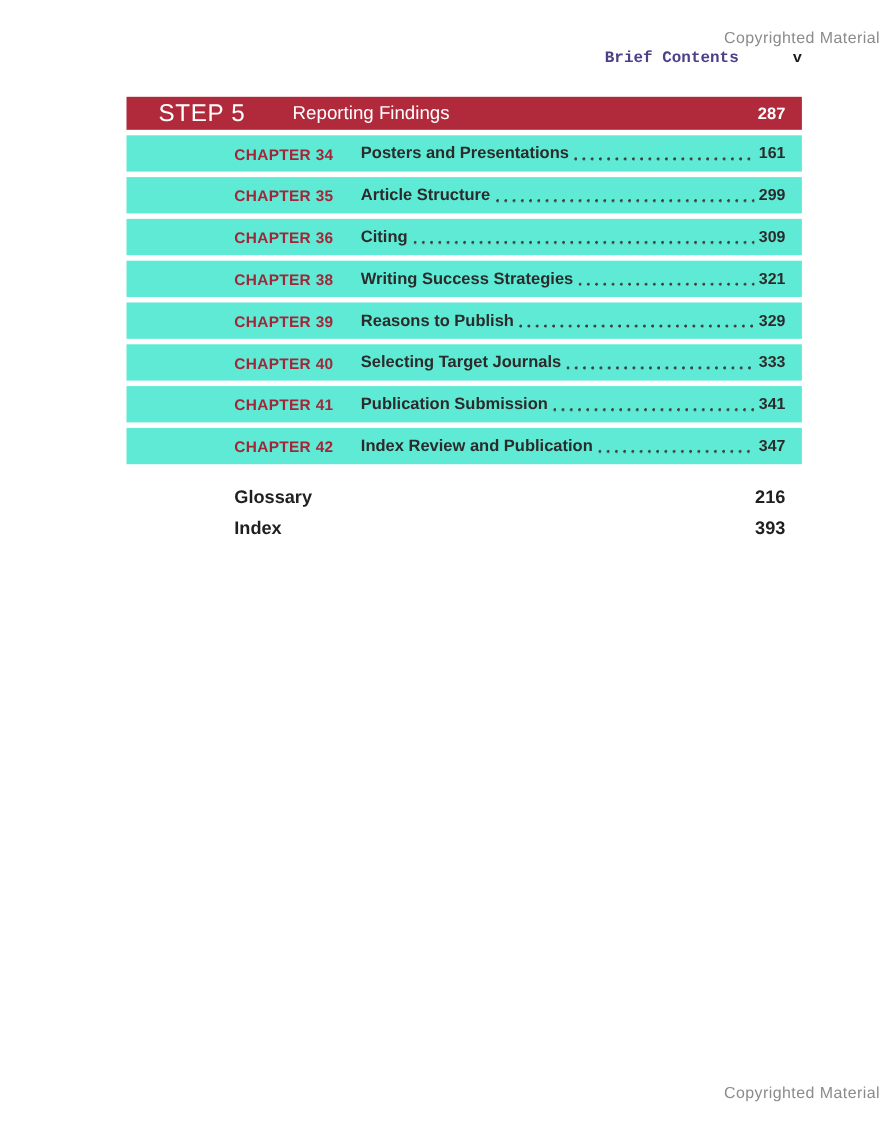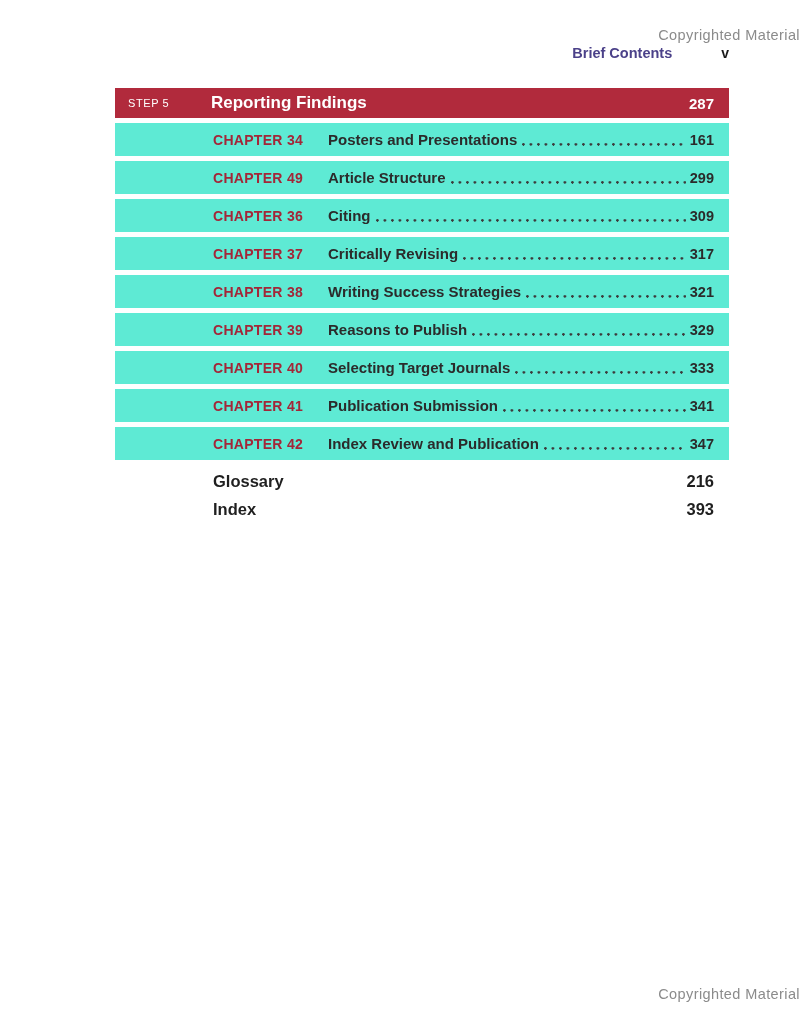--- a/index.html
+++ b/index.html
@@ -25,20 +25,21 @@
   .copyright-top { top: 27px; }
   .copyright-bottom { top: 986px; }
 
   
   .running-header {
     position: absolute;
     top: 45px;
     right: 71px;
     display: flex;
     align-items: center;
+    font-family: Liberation Mono, monospace;
   }
   .running-header .section-title {
     color: #4b4189;
     font-weight: 700;
     font-size: 14.5px;
   }
   .running-header .folio {
     color: #1a1a1a;
     font-weight: 700;
     font-size: 14px;
@@ -57,29 +58,31 @@
   .step-banner {
     height: 30px;
     background: #b12a3c;
     color: #ffffff;
     display: flex;
     align-items: center;
     padding: 0 15px 0 13px;
   }
   .step-banner .step-label {
     font-weight: 400;
-    font-size: 11px;
+    font-size: 22px;
     letter-spacing: 0.6px;
     width: 83px;
     flex: 0 0 83px;
+    margin-left: 16px;
   }
   .step-banner .step-title {
-    font-weight: 700;
+    font-weight: 400;
     font-size: 17px;
     flex: 1;
+    margin-left: 39px;
   }
   .step-banner .step-page {
     font-weight: 700;
     font-size: 15px;
   }
 
   
   .chapter-row {
     height: 33px;
     margin-top: 5px;
@@ -115,21 +118,21 @@
     color: #2b2b2b;
     font-weight: 600;
     font-size: 14.5px;
   }
 
   
   .back-matter { margin-top: 12px; }
   .back-row {
     height: 28px;
     display: flex;
-    align-items: flex-start;
+    align-items: flex-end;
     justify-content: space-between;
     padding: 0 15px 0 98px;
   }
   .back-title, .back-page {
     color: #1f1f1f;
     font-weight: 700;
     font-size: 16.5px;
   }
 </style>
 </head>
@@ -151,39 +154,33 @@
   </div>
 
   <div class="chapter-row">
     <span class="chapter-label">CHAPTER 34</span>
     <span class="chapter-title">Posters and Presentations</span>
     <span class="leader"></span>
     <span class="chapter-page">161</span>
   </div>
 
   <div class="chapter-row">
-    <span class="chapter-label">CHAPTER 49</span>
+    <span class="chapter-label">CHAPTER 35</span>
     <span class="chapter-title">Article Structure</span>
     <span class="leader"></span>
     <span class="chapter-page">299</span>
   </div>
 
   <div class="chapter-row">
     <span class="chapter-label">CHAPTER 36</span>
     <span class="chapter-title">Citing</span>
     <span class="leader"></span>
     <span class="chapter-page">309</span>
   </div>
 
-  <div class="chapter-row">
-    <span class="chapter-label">CHAPTER 37</span>
-    <span class="chapter-title">Critically Revising</span>
-    <span class="leader"></span>
-    <span class="chapter-page">317</span>
-  </div>
 
   <div class="chapter-row">
     <span class="chapter-label">CHAPTER 38</span>
     <span class="chapter-title">Writing Success Strategies</span>
     <span class="leader"></span>
     <span class="chapter-page">321</span>
   </div>
 
   <div class="chapter-row">
     <span class="chapter-label">CHAPTER 39</span>

